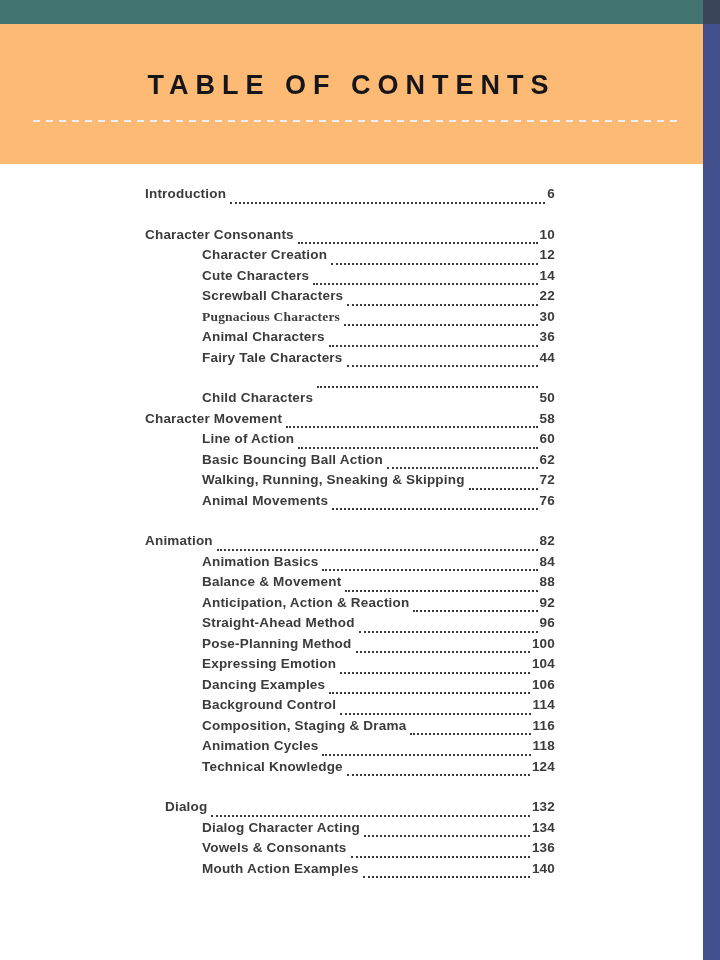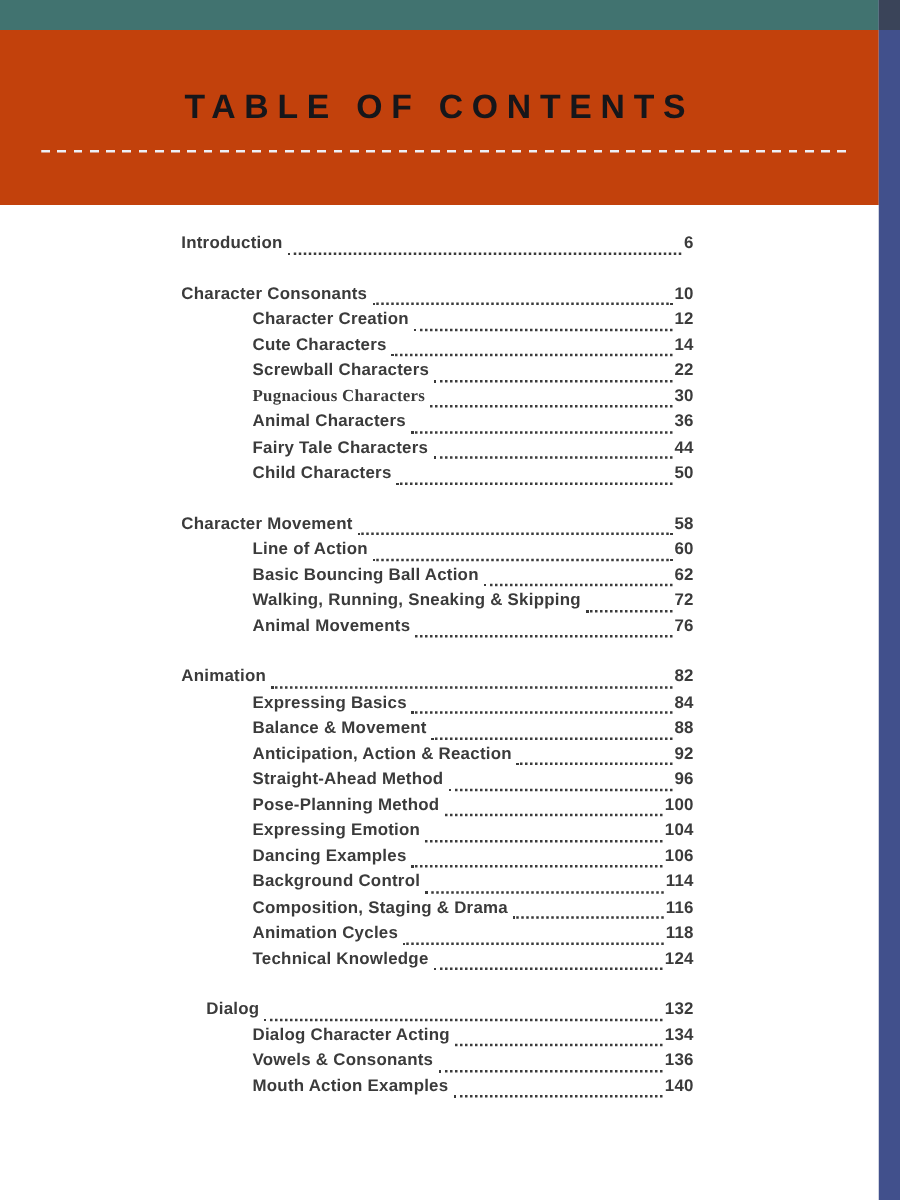--- a/index.html
+++ b/index.html
@@ -84,21 +84,21 @@
   }
   .toc-page { white-space: nowrap; flex-shrink: 0; }
 </style>
 </head>
 <body>
 
 <div class="page" style="background: rgb(255, 255, 255);">
 
   <div class="top-band" style="background: rgb(65, 115, 112);"></div>
 
-  <div class="header-band" style="background: #c2410c;">
+  <div class="header-band" style="background: #fdba74;">
     <h1 class="header-title" style="color: rgb(22, 22, 26);">TABLE OF CONTENTS</h1>
     <div class="header-dashes"></div>
   </div>
 
   <div class="side-strip" style="background: rgb(65, 80, 140);">
     <div class="side-strip-top" style="background: rgb(58, 68, 89);"></div>
   </div>
 
   <div class="toc" id="toc-root">
       <div class="toc-section">
@@ -140,21 +140,21 @@
       <span class="toc-page" style="color: rgb(59, 59, 59);">36</span>
     </div>
         <div class="toc-row sub">
       <span class="toc-label" style="color: rgb(59, 59, 59);">Fairy Tale Characters</span>
       <span class="toc-leader" style="border-bottom-color: rgb(59, 59, 59);"></span>
       <span class="toc-page" style="color: rgb(59, 59, 59);">44</span>
     </div>
         <div class="toc-row sub">
       <span class="toc-label" style="color: rgb(59, 59, 59);">Child Characters</span>
       <span class="toc-leader" style="border-bottom-color: rgb(59, 59, 59);"></span>
-      <span class="toc-page" style="color: rgb(59, 59, 59);">50</span>
+      <span class="toc-page" style="color: rgb(59, 59, 59); margin-top: 20px;">50</span>
     </div>
       </div>
       <div class="toc-section">
         <div class="toc-row">
       <span class="toc-label" style="color: rgb(59, 59, 59);">Character Movement</span>
       <span class="toc-leader" style="border-bottom-color: rgb(59, 59, 59);"></span>
       <span class="toc-page" style="color: rgb(59, 59, 59);">58</span>
     </div>
         <div class="toc-row sub">
       <span class="toc-label" style="color: rgb(59, 59, 59);">Line of Action</span>
@@ -177,21 +177,21 @@
       <span class="toc-page" style="color: rgb(59, 59, 59);">76</span>
     </div>
       </div>
       <div class="toc-section">
         <div class="toc-row">
       <span class="toc-label" style="color: rgb(59, 59, 59);">Animation</span>
       <span class="toc-leader" style="border-bottom-color: rgb(59, 59, 59);"></span>
       <span class="toc-page" style="color: rgb(59, 59, 59);">82</span>
     </div>
         <div class="toc-row sub">
-      <span class="toc-label" style="color: rgb(59, 59, 59);">Expressing Basics</span>
+      <span class="toc-label" style="color: rgb(59, 59, 59);">Animation Basics</span>
       <span class="toc-leader" style="border-bottom-color: rgb(59, 59, 59);"></span>
       <span class="toc-page" style="color: rgb(59, 59, 59);">84</span>
     </div>
         <div class="toc-row sub">
       <span class="toc-label" style="color: rgb(59, 59, 59);">Balance &amp; Movement</span>
       <span class="toc-leader" style="border-bottom-color: rgb(59, 59, 59);"></span>
       <span class="toc-page" style="color: rgb(59, 59, 59);">88</span>
     </div>
         <div class="toc-row sub">
       <span class="toc-label" style="color: rgb(59, 59, 59);">Anticipation, Action &amp; Reaction</span>

